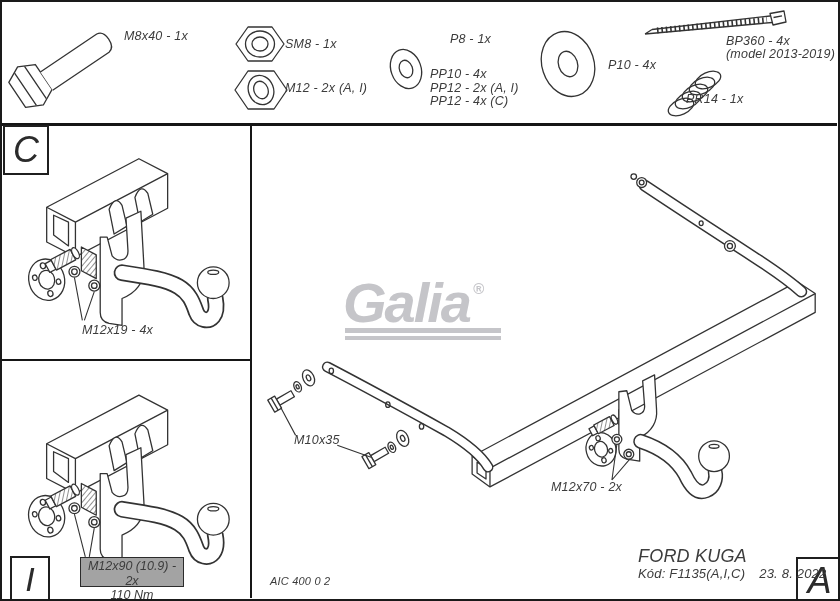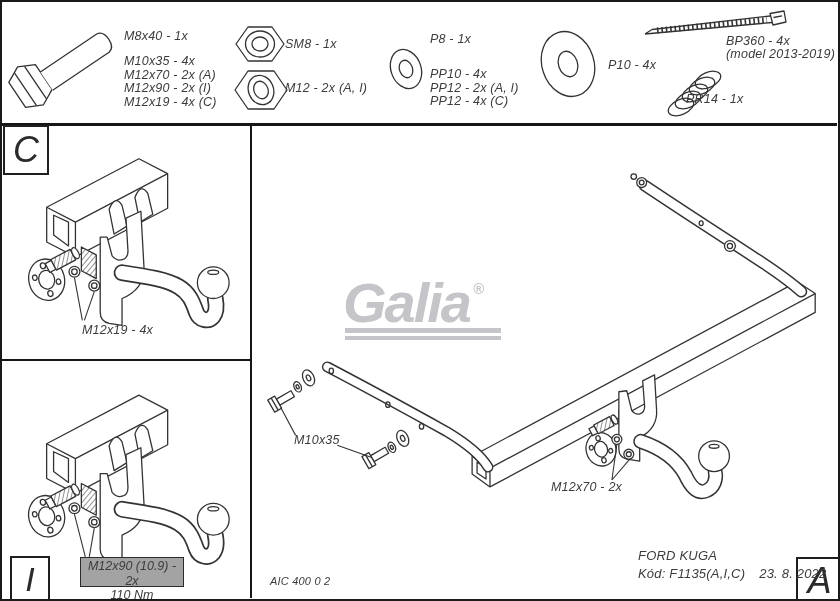--- a/index.html
+++ b/index.html
@@ -40,21 +40,21 @@
   #logo{
     position:absolute;left:341px;top:258px;color:#c5c5c9;
     font-weight:bold;font-size:56px;letter-spacing:-2px;line-height:57px;
   }
   #logo .reg{font-size:15px;font-weight:bold;letter-spacing:0;vertical-align:28px;margin-left:3px;}
   .logo-bar{position:absolute;background:#c5c5c9;}
   #logo-bar1{left:343px;top:326px;width:156px;height:5px;}
   #logo-bar2{left:343px;top:334px;width:156px;height:4px;}
   
   #t-aic{left:268px;top:572px;font-size:11px;}
-  #t-ford{left:636px;top:547px;font-size:13px;}
+  #t-ford{left:636px;top:547px;font-size:18px;}
   #t-kod{left:636px;top:565px;font-size:13px;}
   #t-kod .date{margin-left:14px;}
   svg{display:block;}
 </style>
 </head>
 <body>
 
 <div class="sheet">
 
   <svg width="0" height="0" style="position:absolute" aria-hidden="true">
@@ -155,29 +155,23 @@
           <ellipse cx="686" cy="98" rx="13.5" ry="7.5" transform="rotate(-24 686 98)"></ellipse>
           <ellipse cx="693" cy="91" rx="13.5" ry="7.5" transform="rotate(-24 693 91)"></ellipse>
           <ellipse cx="700" cy="84" rx="13.5" ry="7.5" transform="rotate(-24 700 84)"></ellipse>
           <ellipse cx="706" cy="78" rx="13.5" ry="7.5" transform="rotate(-24 706 78)"></ellipse>
         </g>
       </g>
     </svg>
   </div>
 
   <div class="lbl" style="left:122px;top:27px">M8x40 - 1x</div>
-  <div class="lbl multi" style="left:122px;top:53px">
-    <div>M10x35 - 4x</div>
-    <div>M12x70 - 2x (A)</div>
-    <div>M12x90 - 2x (I)</div>
-    <div>M12x19 - 4x (C)</div>
-  </div>
   <div class="lbl" style="left:283px;top:35px">SM8 - 1x</div>
   <div class="lbl" style="left:283px;top:79px">M12 - 2x (A, I)</div>
-  <div class="lbl" style="left:428px;top:30px">P8 - 1x</div>
+  <div class="lbl" style="left:448px;top:30px">P8 - 1x</div>
   <div class="lbl multi" style="left:428px;top:66px">
     <div>PP10 - 4x</div>
     <div>PP12 - 2x (A, I)</div>
     <div>PP12 - 4x (C)</div>
   </div>
   <div class="lbl" style="left:606px;top:56px">P10 - 4x</div>
   <div class="lbl" style="left:724px;top:32px">BP360 - 4x</div>
   <div class="lbl" style="left:724px;top:45px">(model 2013-2019)</div>
   <div class="lbl" style="left:684px;top:90px">PR14 - 1x</div>
 

